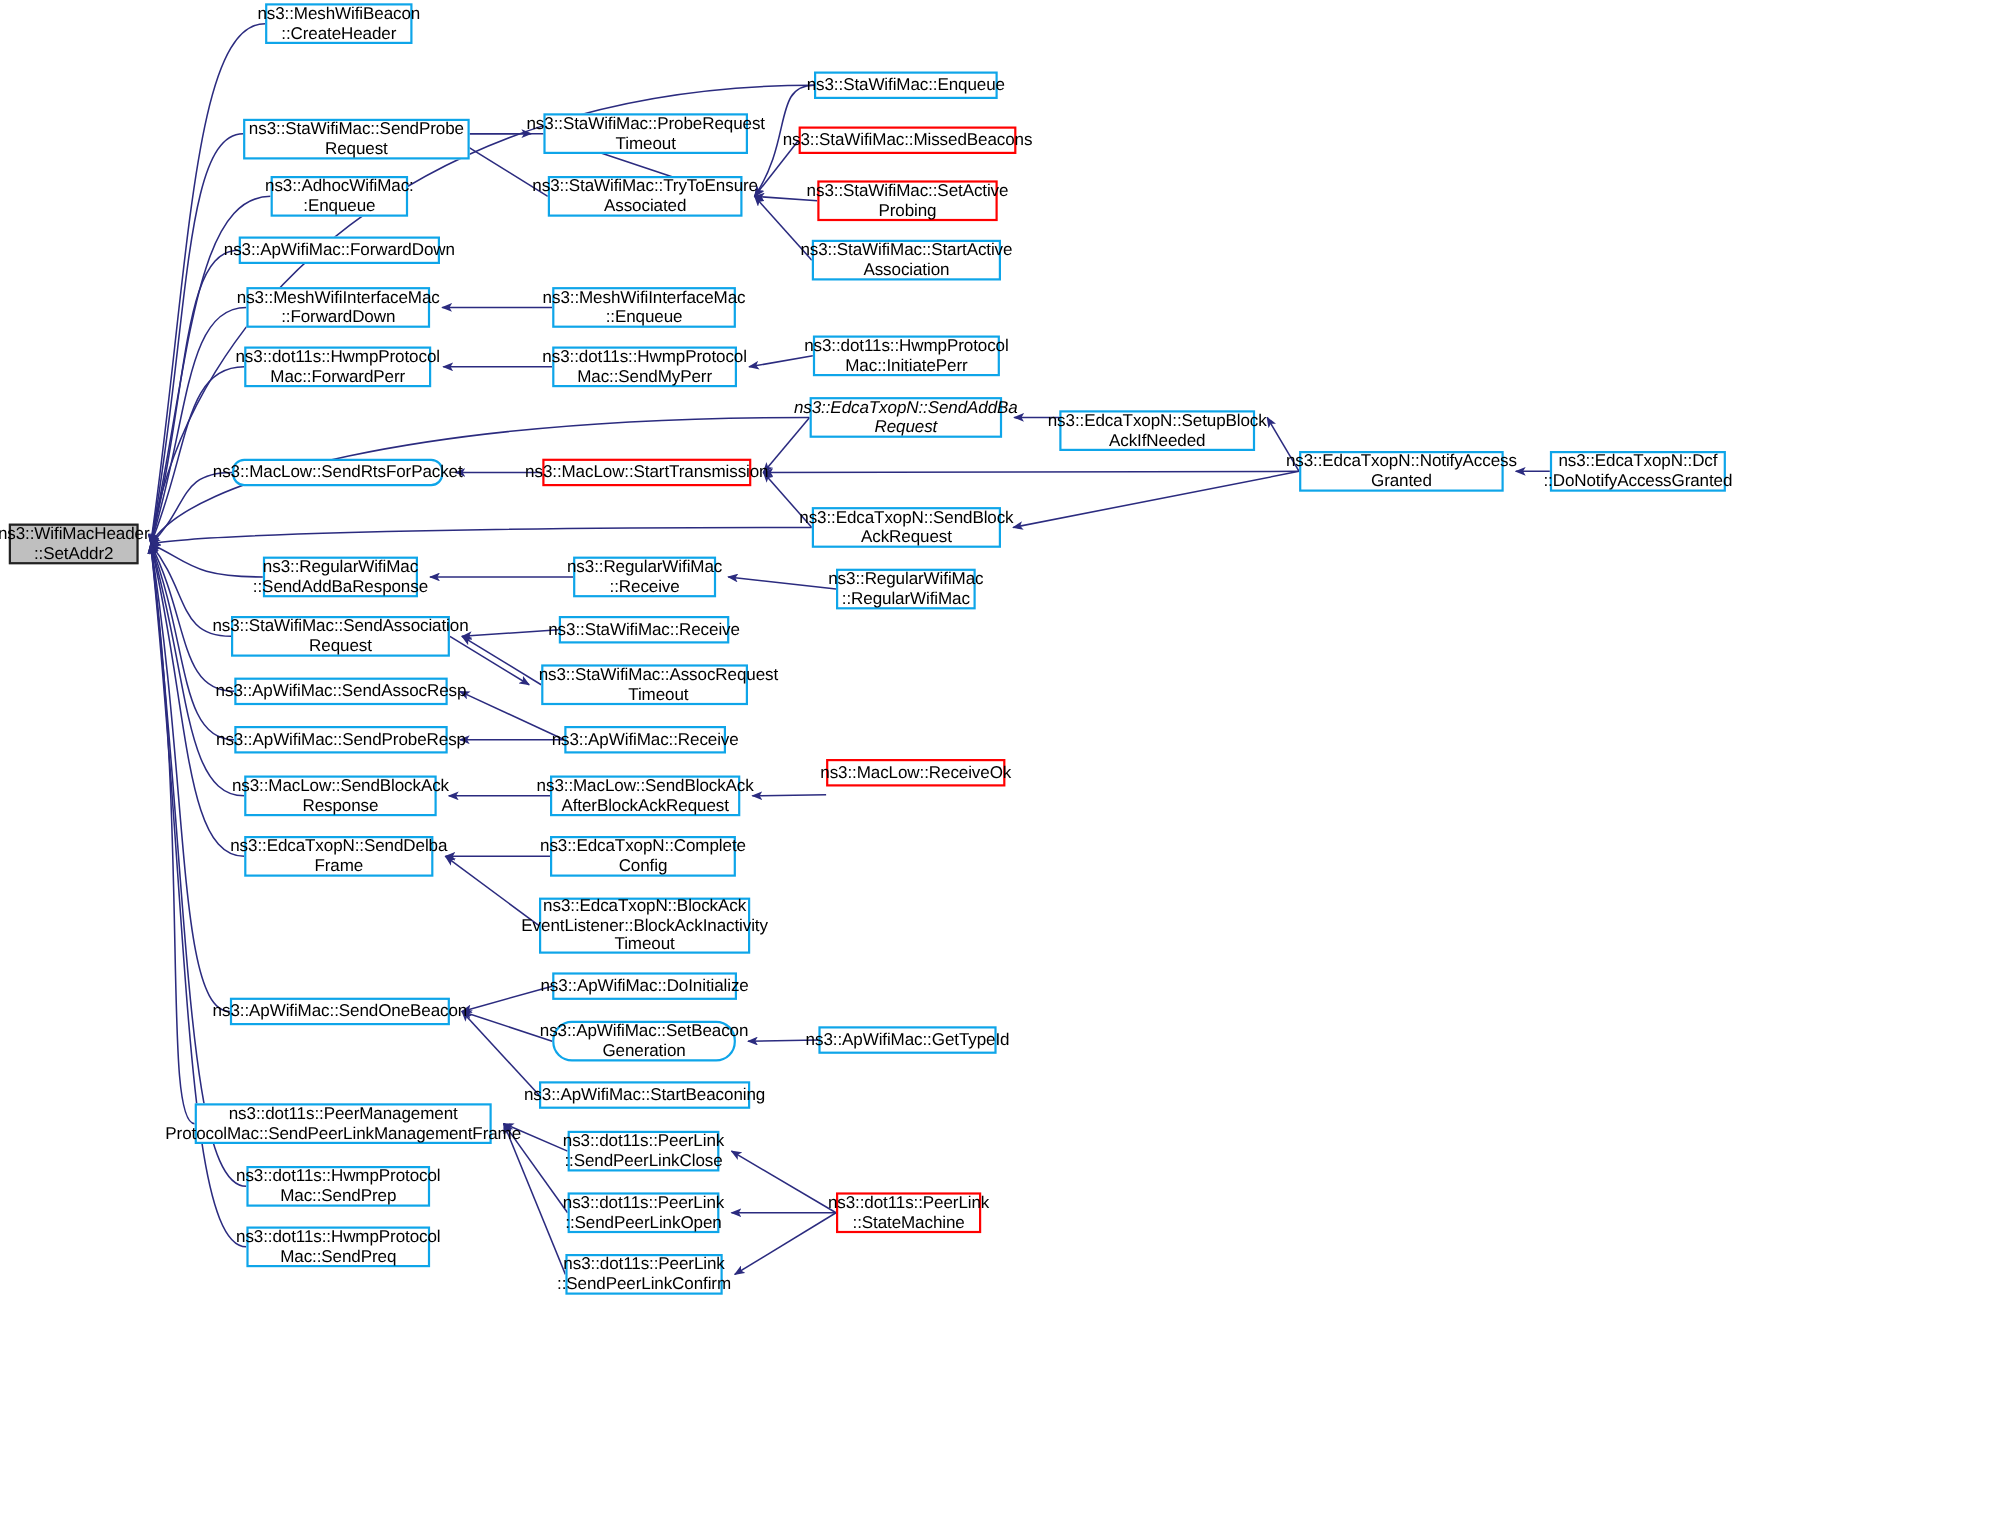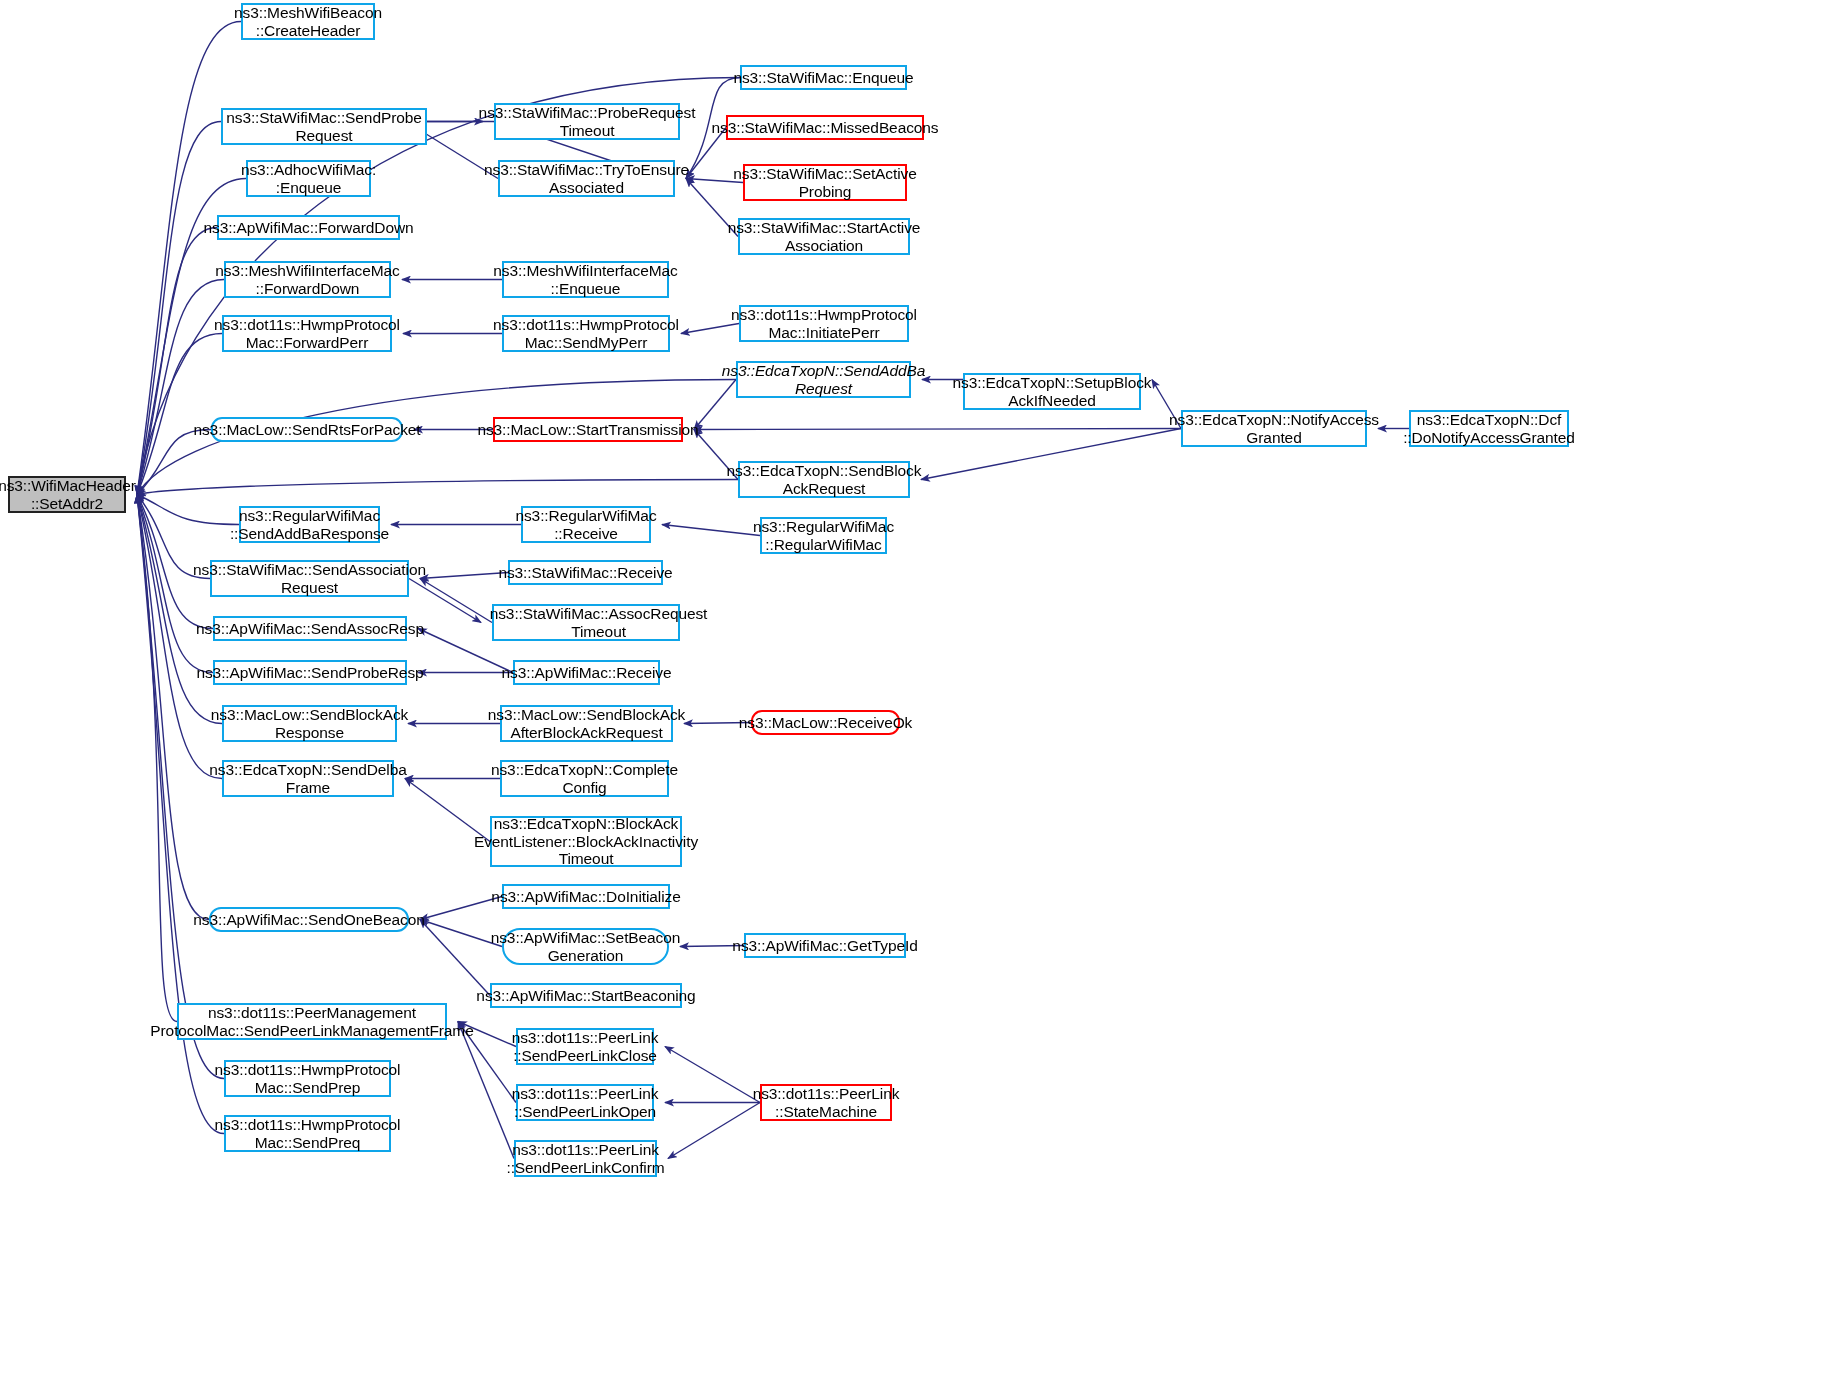--- a/index.html
+++ b/index.html
@@ -176,30 +176,30 @@
       <div class="node" style="left: 508px; top: 560px; width: 155px; height: 25px;">ns3::StaWifiMac::Receive</div>
       <div class="node" style="left: 492px; top: 604px; width: 188px; height: 37px; padding-left: 29px;">ns3::StaWifiMac::AssocRequest
 Timeout</div>
       <div class="node" style="left: 213px; top: 616px; width: 194px; height: 25px;">ns3::ApWifiMac::SendAssocResp</div>
       <div class="node" style="left: 213px; top: 660px; width: 194px; height: 25px;">ns3::ApWifiMac::SendProbeResp</div>
       <div class="node" style="left: 513px; top: 660px; width: 147px; height: 25px;">ns3::ApWifiMac::Receive</div>
       <div class="node" style="left: 222px; top: 705px; width: 175px; height: 37px;">ns3::MacLow::SendBlockAck
 Response</div>
       <div class="node" style="left: 500px; top: 705px; width: 173px; height: 37px;">ns3::MacLow::SendBlockAck
 AfterBlockAckRequest</div>
-      <div class="node red" style="left: 751px; top: 710px; width: 149px; height: 25px; border-radius: 11px;">ns3::MacLow::ReceiveOk</div>
+      <div class="node red" style="left: 751px; top: 690px; width: 163px; height: 25px;">ns3::MacLow::ReceiveOk</div>
       <div class="node" style="left: 222px; top: 760px; width: 172px; height: 37px; text-align: center;">ns3::EdcaTxopN::SendDelba
 Frame</div>
       <div class="node" style="left: 500px; top: 760px; width: 169px; height: 37px;">ns3::EdcaTxopN::Complete
 Config</div>
       <div class="node" style="left: 490px; top: 816px; width: 192px; height: 51px;">ns3::EdcaTxopN::BlockAck
 EventListener::BlockAckInactivity
 Timeout</div>
       <div class="node" style="left: 502px; top: 884px; width: 168px; height: 25px;">ns3::ApWifiMac::DoInitialize</div>
-      <div class="node" style="left: 209px; top: 907px; width: 200px; height: 25px; border-radius: 12px;">ns3::ApWifiMac::SendOneBeacon</div>
+      <div class="node" style="left: 209px; top: 907px; width: 200px; height: 25px;">ns3::ApWifiMac::SendOneBeacon</div>
       <div class="node" style="left: 502px; top: 928px; width: 167px; height: 37px; border-radius: 18px;">ns3::ApWifiMac::SetBeacon
 Generation</div>
       <div class="node" style="left: 744px; top: 933px; width: 162px; height: 25px;">ns3::ApWifiMac::GetTypeId</div>
       <div class="node" style="left: 490px; top: 983px; width: 192px; height: 25px;">ns3::ApWifiMac::StartBeaconing</div>
       <div class="node" style="left: 177px; top: 1003px; width: 270px; height: 37px;">ns3::dot11s::PeerManagement
 ProtocolMac::SendPeerLinkManagementFrame</div>
       <div class="node" style="left: 516px; top: 1028px; width: 138px; height: 37px;">ns3::dot11s::PeerLink
 ::SendPeerLinkClose</div>
       <div class="node" style="left: 224px; top: 1060px; width: 167px; height: 37px;">ns3::dot11s::HwmpProtocol
 Mac::SendPrep</div>

